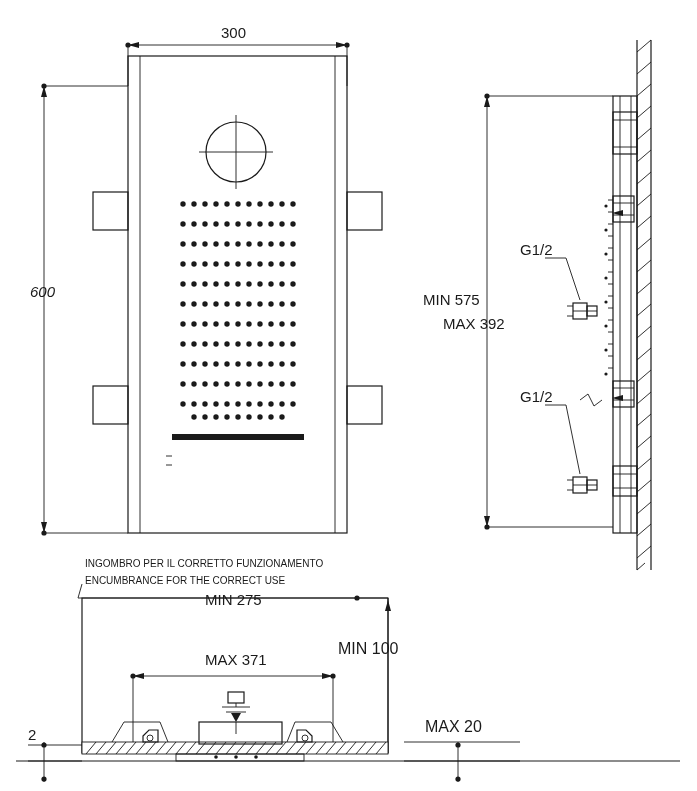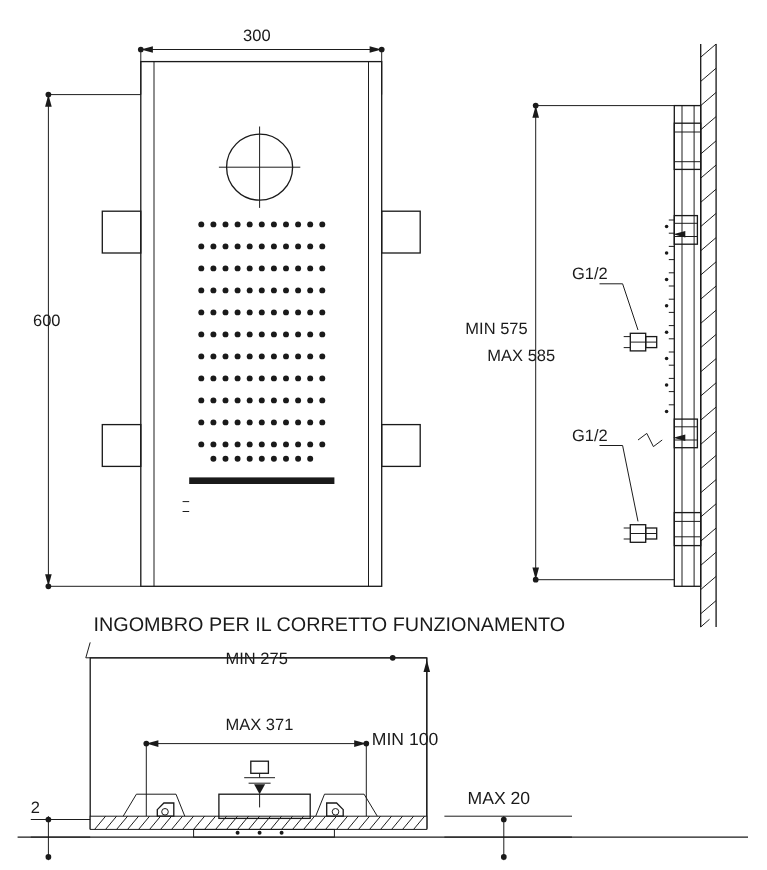--- a/index.html
+++ b/index.html
@@ -22,54 +22,55 @@
     height: 791px;
   }
   .lbl {
     position: absolute;
     font-family: "Liberation Sans", sans-serif;
     font-size: 15px;
     color: #1a1a1a;
     white-space: pre;
     line-height: 1.15;
   }
-  .lbl.small { font-size: 18px; }
+  .lbl.small { font-size: 10px; }
   .lbl.big   { font-size: 16px; }
   svg { display: block; }
   .ln { stroke: #1a1a1a; fill: none; }
   .thin { stroke-width: 0.9; }
   .med  { stroke-width: 1.2; }
   .dotfill { fill: #1a1a1a; }
   .hatch-bg { fill: #ffffff; }
 </style>
 </head>
 <body>
 
 <div id="sheet">
 
   <div class="lbl" style="left:221px; top:24px;">300</div>
 
-  <div class="lbl" style="left:30px; top:283px;">600</div>
+  <div class="lbl" style="left:30px; top:283px;font-style:italic;">600</div>
 
   <div class="lbl" style="left:520px; top:241px;">G1/2</div>
 
   <div class="lbl" style="left:520px; top:388px;">G1/2</div>
 
   <div class="lbl" style="left:423px; top:291px;">MIN 575</div>
 
-  <div class="lbl" style="left:443px; top:315px;">MAX 585</div>
+  <div class="lbl" style="left:443px; top:315px;">MAX 392</div>
 
   <div class="lbl small" style="left:85px; top:558px;">INGOMBRO PER IL CORRETTO FUNZIONAMENTO</div>
 
+  <div class="lbl small" style="left:85px; top:575px;">ENCUMBRANCE FOR THE CORRECT USE</div>
 
   <div class="lbl" style="left:205px; top:591px;">MIN 275</div>
 
   <div class="lbl" style="left:205px; top:651px;">MAX 371</div>
 
-  <div class="lbl big" style="left:338px; top:664px;">MIN 100</div>
+  <div class="lbl big" style="left:338px; top:640px;">MIN 100</div>
 
   <div class="lbl big" style="left:425px; top:718px;">MAX 20</div>
 
   <div class="lbl" style="left:28px; top:726px;">2</div>
 
   <svg width="697" height="791" viewBox="0 0 697 791" aria-hidden="true">
 
     <g>
 
       <g>

